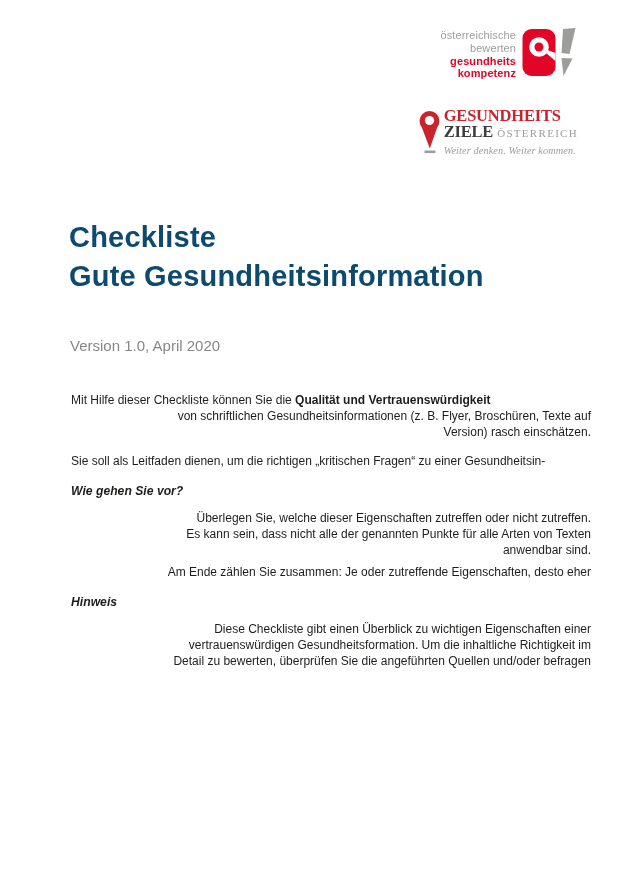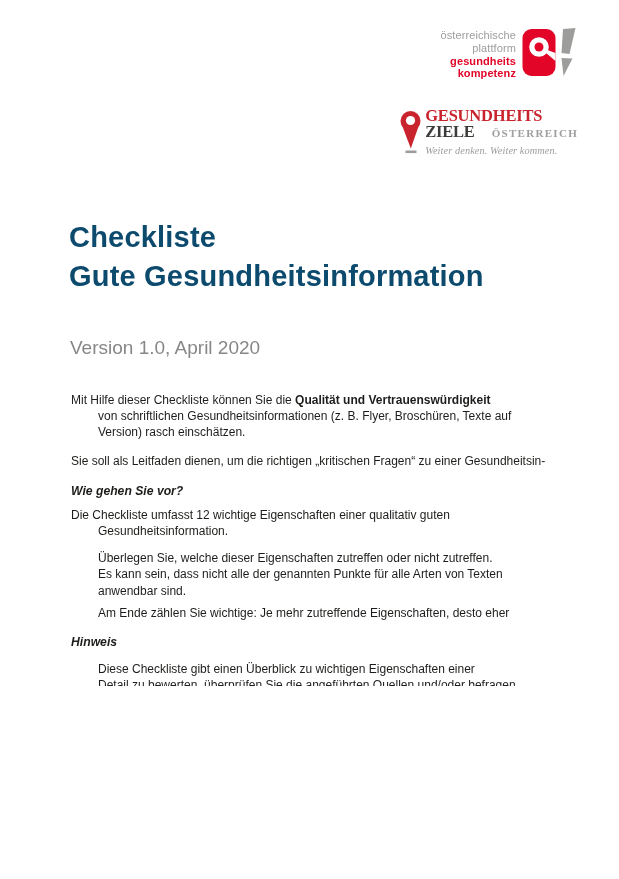--- a/index.html
+++ b/index.html
@@ -16,55 +16,55 @@
   .opgk-gray { color:#9d9d9c; }
   .opgk-red  { color:#e20528; font-weight:bold; }
   .opgk-icon { display:block; }
 
   
   .gz { position:absolute; top:108px; right:41px; display:flex; align-items:flex-start; }
   .gz-pin { display:block; margin-top:2px; }
   .gz-text { margin-left:2px; font-family:"Liberation Serif", serif; }
   .gz-row1 { font-size:16.5px; font-weight:bold; line-height:16px; color:#c9242d; letter-spacing:-0.2px; }
   .gz-row2 { font-size:16.5px; font-weight:bold; line-height:16px; color:#3c3c3b; letter-spacing:-0.2px; }
-  .gz-country { font-size:11px; font-weight:bold; color:#9d9d9c; letter-spacing:1.3px; margin-left:17px; }
+  .gz-country { font-size:11px; font-weight:normal; color:#9d9d9c; letter-spacing:1.3px; margin-left:4px; }
   .gz-tagline { font-size:10.3px; font-style:italic; color:#9d9d9c; margin-top:4px; letter-spacing:0.1px; }
 
   
   .title { position:absolute; left:69px; top:218px; font-size:29px; font-weight:bold;
            line-height:38.5px; color:#0c4a6e; letter-spacing:0.2px; }
 
   
-  .version { position:absolute; left:70px; top:337px; font-size:19px; color:#878787; }
+  .version { position:absolute; left:70px; top:337px; font-size:15px; color:#878787; }
 
   
   .content { position:absolute; left:71px; top:381px; width:520px; font-size:12px; line-height:16.2px; }
   .h { font-weight:bold; font-style:italic; font-size:12.2px; line-height:16px; }
   .para { margin:0; }
   .line { white-space:nowrap; }
-  .ind  { margin-left:27px; }
+  .ind  { margin-left:27px;text-align:right; }
   .mt-para1 { margin-top:11px; }
   .mt-para2 { margin-top:12px; }
   .mt-h2    { margin-top:14px; }
   .mt-para3 { margin-top:8px; }
   .mt-para4 { margin-top:11px; }
   .mt-para5 { margin-top:6px; }
   .mt-h3    { margin-top:13px; }
   .mt-para6 { margin-top:11px; }
   strong { font-weight:bold; }
 </style>
 </head>
 <body>
 
 <div class="page">
 
   <div class="opgk">
     <div class="opgk-text">
       <div class="opgk-gray">österreichische</div>
-      <div class="opgk-gray">plattform</div>
+      <div class="opgk-gray">bewerten</div>
       <div class="opgk-red">gesundheits</div>
       <div class="opgk-red">kompetenz</div>
     </div>
     <svg class="opgk-icon" width="54" height="50" viewBox="0 0 54 50" xmlns="http://www.w3.org/2000/svg">
       <rect x="0.5" y="1" width="33" height="47" rx="9" fill="#e20528"></rect>
       <circle cx="17" cy="19" r="9.8" fill="#ffffff"></circle>
       <polygon points="17,19 33.5,25 33.5,33" fill="#ffffff"></polygon>
       <circle cx="17" cy="19" r="4.5" fill="#e20528"></circle>
       <polygon points="41,1 53.5,0 47.5,26 39.5,25" fill="#9d9d9c"></polygon>
       <polygon points="39.5,30 50.5,30.5 41.5,48" fill="#9d9d9c"></polygon>
@@ -100,36 +100,33 @@
       <div class="line ind">von schriftlichen Gesundheitsinformationen (z. B. Flyer, Broschüren, Texte auf</div>
       <div class="line ind">Version) rasch einschätzen.</div>
     </div>
 
     <div class="para mt-para2">
       <div class="line">Sie soll als Leitfaden dienen, um die richtigen „kritischen Fragen“ zu einer Gesundheitsin-</div>
     </div>
 
     <div class="h mt-h2">Wie gehen Sie vor?</div>
 
-    <div class="para mt-para3">
-      <div class="line">Die Checkliste umfasst 12 wichtige Eigenschaften einer qualitativ guten</div>
-      <div class="line ind">Gesundheitsinformation.</div>
-    </div>
 
     <div class="para mt-para4">
       <div class="line ind">Überlegen Sie, welche dieser Eigenschaften zutreffen oder nicht zutreffen.</div>
       <div class="line ind">Es kann sein, dass nicht alle der genannten Punkte für alle Arten von Texten</div>
       <div class="line ind">anwendbar sind.</div>
     </div>
 
     <div class="para mt-para5">
-      <div class="line ind">Am Ende zählen Sie wichtige: Je mehr zutreffende Eigenschaften, desto eher</div>
+      <div class="line ind">Am Ende zählen Sie zusammen: Je oder zutreffende Eigenschaften, desto eher</div>
     </div>
 
     <div class="h mt-h3">Hinweis</div>
 
     <div class="para mt-para6">
       <div class="line ind">Diese Checkliste gibt einen Überblick zu wichtigen Eigenschaften einer</div>
+      <div class="line ind">vertrauenswürdigen Gesundheitsformation. Um die inhaltliche Richtigkeit im</div>
       <div class="line ind">Detail zu bewerten, überprüfen Sie die angeführten Quellen und/oder befragen</div>
     </div>
 
   </div>
 </div>
 
 </body></html>

